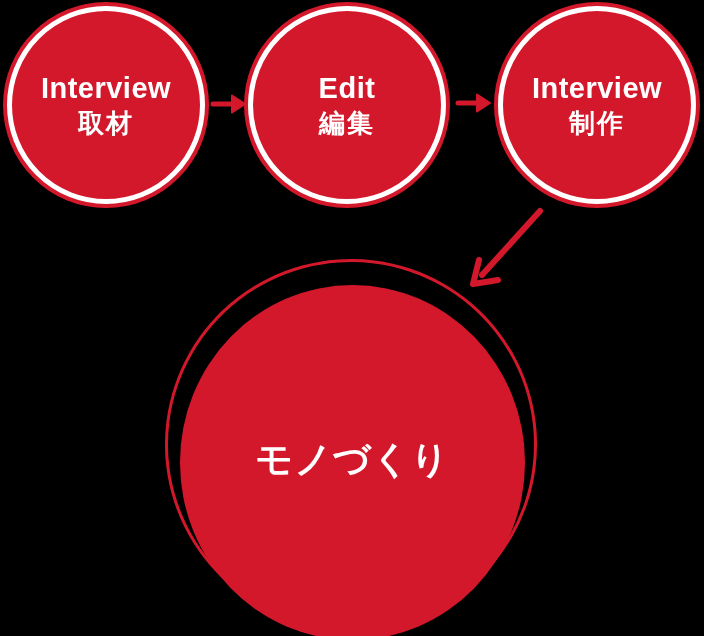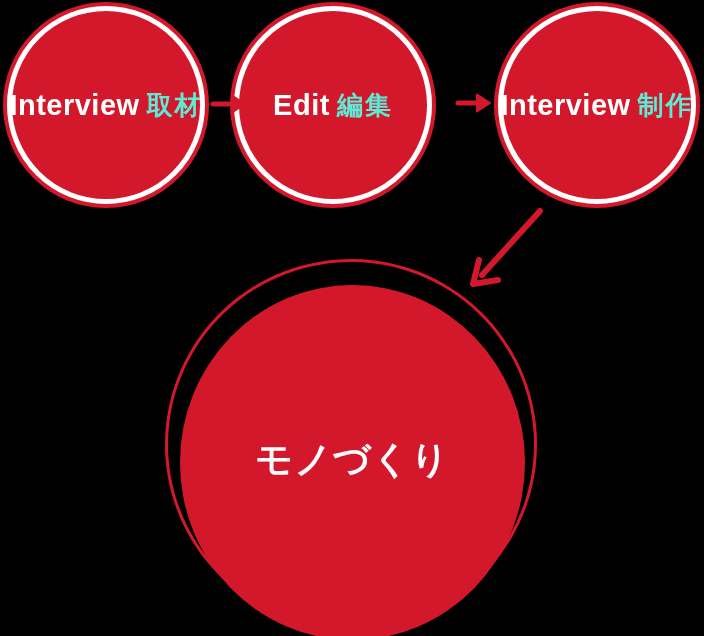--- a/index.html
+++ b/index.html
@@ -19,43 +19,43 @@
   .step-circle {
     position: absolute;
     top: 6px;
     width: 188px;
     height: 188px;
     background: #D4182C;
     border: 5px solid #FFFFFF;
     box-shadow: 0 0 0 4px #D4182C;
     border-radius: 50%;
     display: flex;
-    flex-direction: row;
+    flex-direction: column;
     align-items: center;
     justify-content: center;
     gap: 7px;
   }
   .step-circle .en-label {
     color: #FFFFFF;
     font-weight: bold;
     font-size: 29px;
     line-height: 1;
     letter-spacing: 0.5px;
     white-space: nowrap;
   }
   .step-circle .ja-label {
-    color: #5eead4;
+    color: #ffffff;
     font-weight: bold;
     font-size: 26px;
     line-height: 1;
     letter-spacing: 2px;
     white-space: nowrap;
   }
   #step-1 { left: 7px; }
-  #step-2 { left: 234px; }
+  #step-2 { left: 248px; }
   #step-3 { left: 498px; }
 
   
   .result-circle {
     position: absolute;
     left: 180px;
     top: 285px;
     width: 345px;
     height: 355px;
     background: #D4182C;

